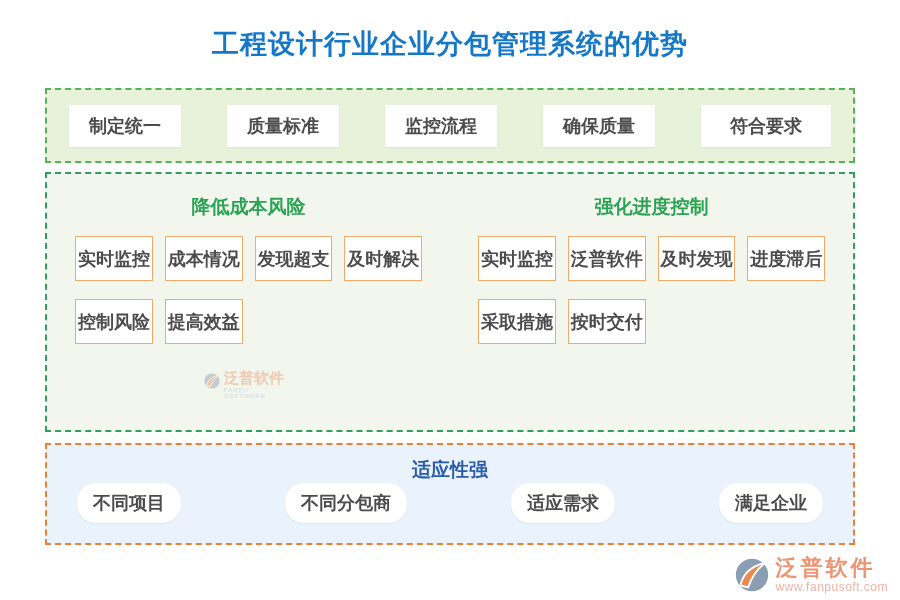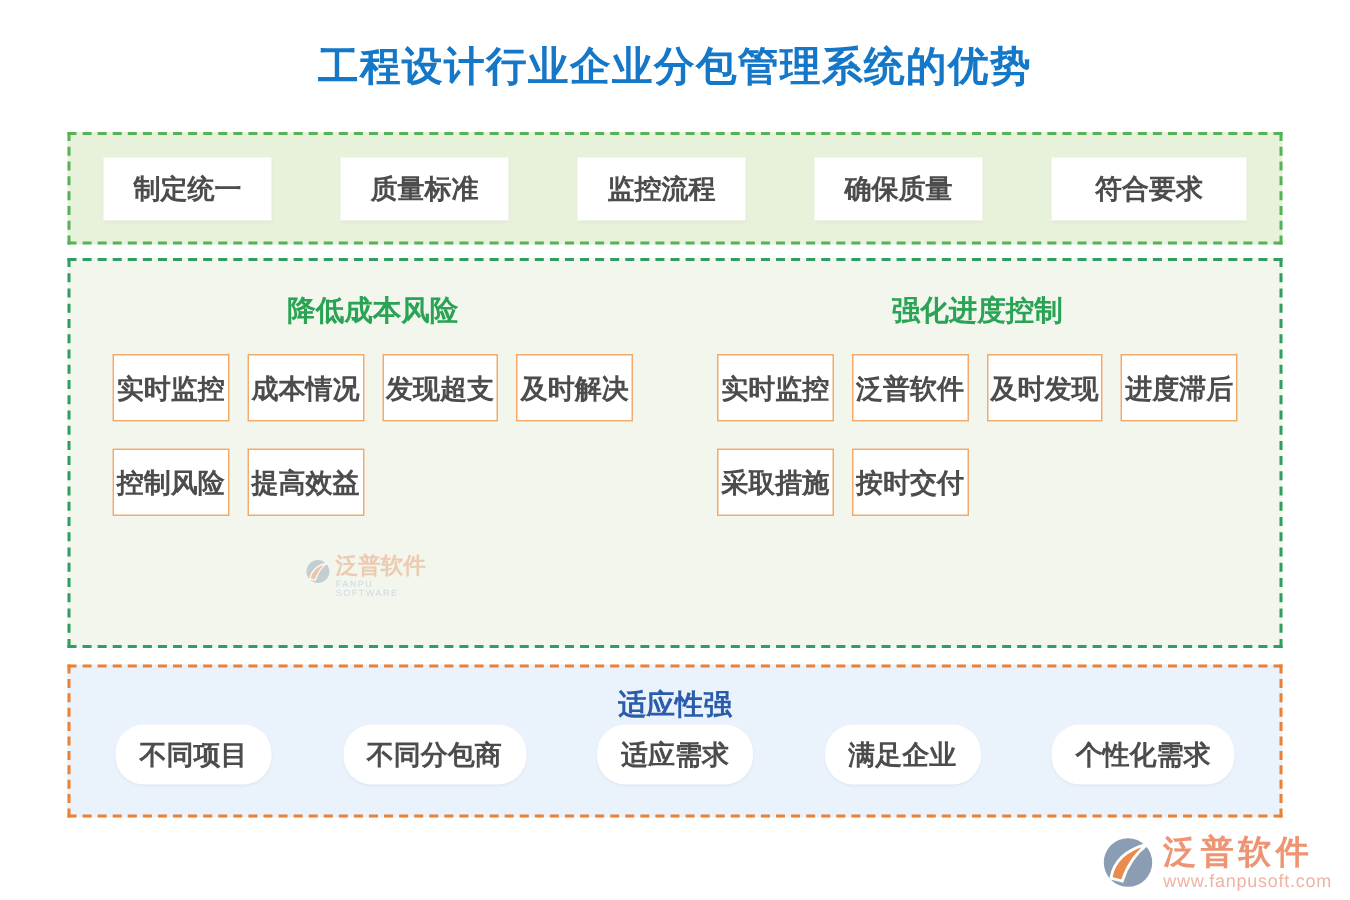--- a/index.html
+++ b/index.html
@@ -139,21 +139,20 @@
     </div>
   </div>
 
   <div class="sec-adapt">
     <div class="adapt-title">适应性强</div>
     <div class="adapt-row">
       <button class="btn-plain">不同项目</button>
       <button class="btn-plain">不同分包商</button>
       <button class="btn-plain">适应需求</button>
       <button class="btn-plain">满足企业</button>
-      <button class="btn-plain">个性化需求</button>
     </div>
   </div>
 
   <div class="footer-logo">
     <svg viewBox="0 0 40 40">
       <circle cx="20" cy="20" r="17" fill="#8b9db3"></circle>
       <path d="M8 31 Q 11 13 34 7 Q 21 17 16 33 Z" fill="#e98a4e" stroke="#ffffff" stroke-width="2"></path>
     </svg>
     <div class="brand-col">
       <span class="brand-name">泛普软件</span>

